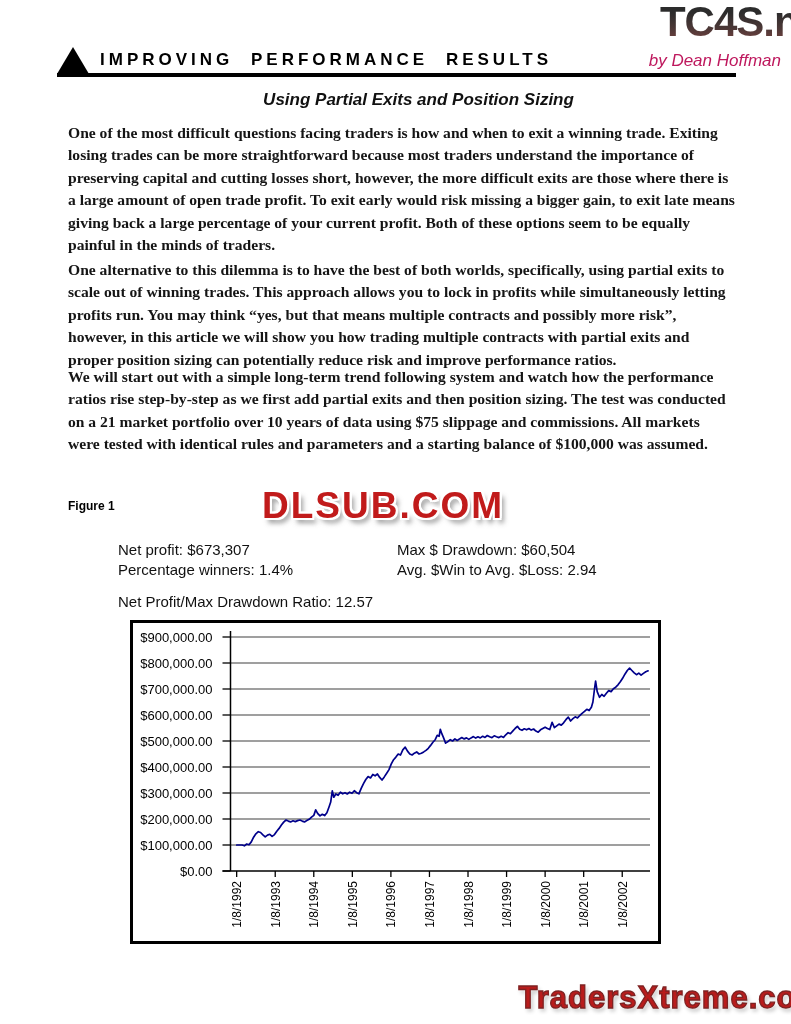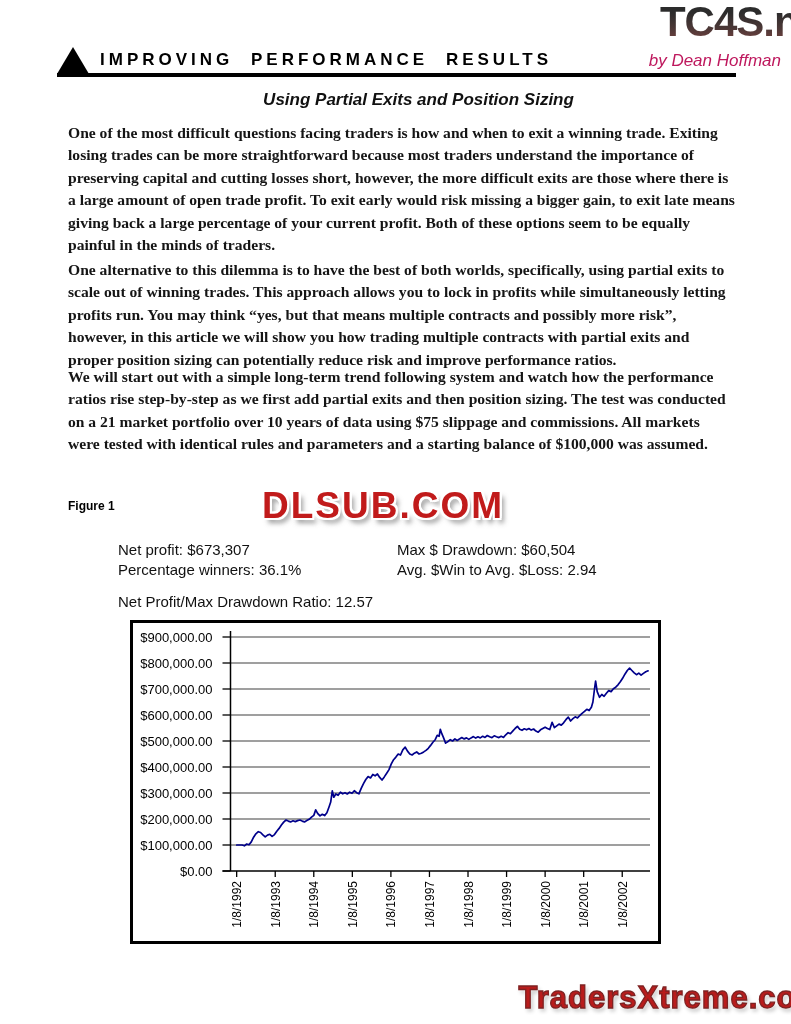--- a/index.html
+++ b/index.html
@@ -61,21 +61,21 @@
   <div class="art-title">Using Partial Exits and Position Sizing</div>
 
   <div class="para p1">One of the most difficult questions facing traders is how and when to exit a winning trade. Exiting losing trades can be more straightforward because most traders understand the importance of preserving capital and cutting losses short, however, the more difficult exits are those where there is a large amount of open trade profit. To exit early would risk missing a bigger gain, to exit late means giving back a large percentage of your current profit. Both of these options seem to be equally painful in the minds of traders.</div>
   <div class="para p2">One alternative to this dilemma is to have the best of both worlds, specifically, using partial exits to scale out of winning trades. This approach allows you to lock in profits while simultaneously letting profits run. You may think “yes, but that means multiple contracts and possibly more risk”, however, in this article we will show you how trading multiple contracts with partial exits and proper position sizing can potentially reduce risk and improve performance ratios.</div>
   <div class="para p3">We will start out with a simple long-term trend following system and watch how the performance ratios rise step-by-step as we first add partial exits and then position sizing. The test was conducted on a 21 market portfolio over 10 years of data using $75 slippage and commissions. All markets were tested with identical rules and parameters and a starting balance of $100,000 was assumed.</div>
 
   <div class="fig-label">Figure 1</div>
   <div class="dlsub">DLSUB.COM</div>
 
   <div class="stat s-np">Net profit: $673,307</div>
-  <div class="stat s-pw">Percentage winners: 36.1%</div>
+  <div class="stat s-pw">Percentage winners: 1.4%</div>
   <div class="stat s-md">Max $ Drawdown: $60,504</div>
   <div class="stat s-wl">Avg. $Win to Avg. $Loss: 2.94</div>
   <div class="stat s-ratio">Net Profit/Max Drawdown Ratio: 12.57</div>
 
   <div class="chart-box">
     <svg id="chart-svg" width="525" height="318" viewBox="0 0 525 318">
         <line x1="97.5" y1="222" x2="517" y2="222" stroke="#7f7f7f" stroke-width="1.4"></line>
         <line x1="97.5" y1="196" x2="517" y2="196" stroke="#7f7f7f" stroke-width="1.4"></line>
         <line x1="97.5" y1="170" x2="517" y2="170" stroke="#7f7f7f" stroke-width="1.4"></line>
         <line x1="97.5" y1="144" x2="517" y2="144" stroke="#7f7f7f" stroke-width="1.4"></line>

